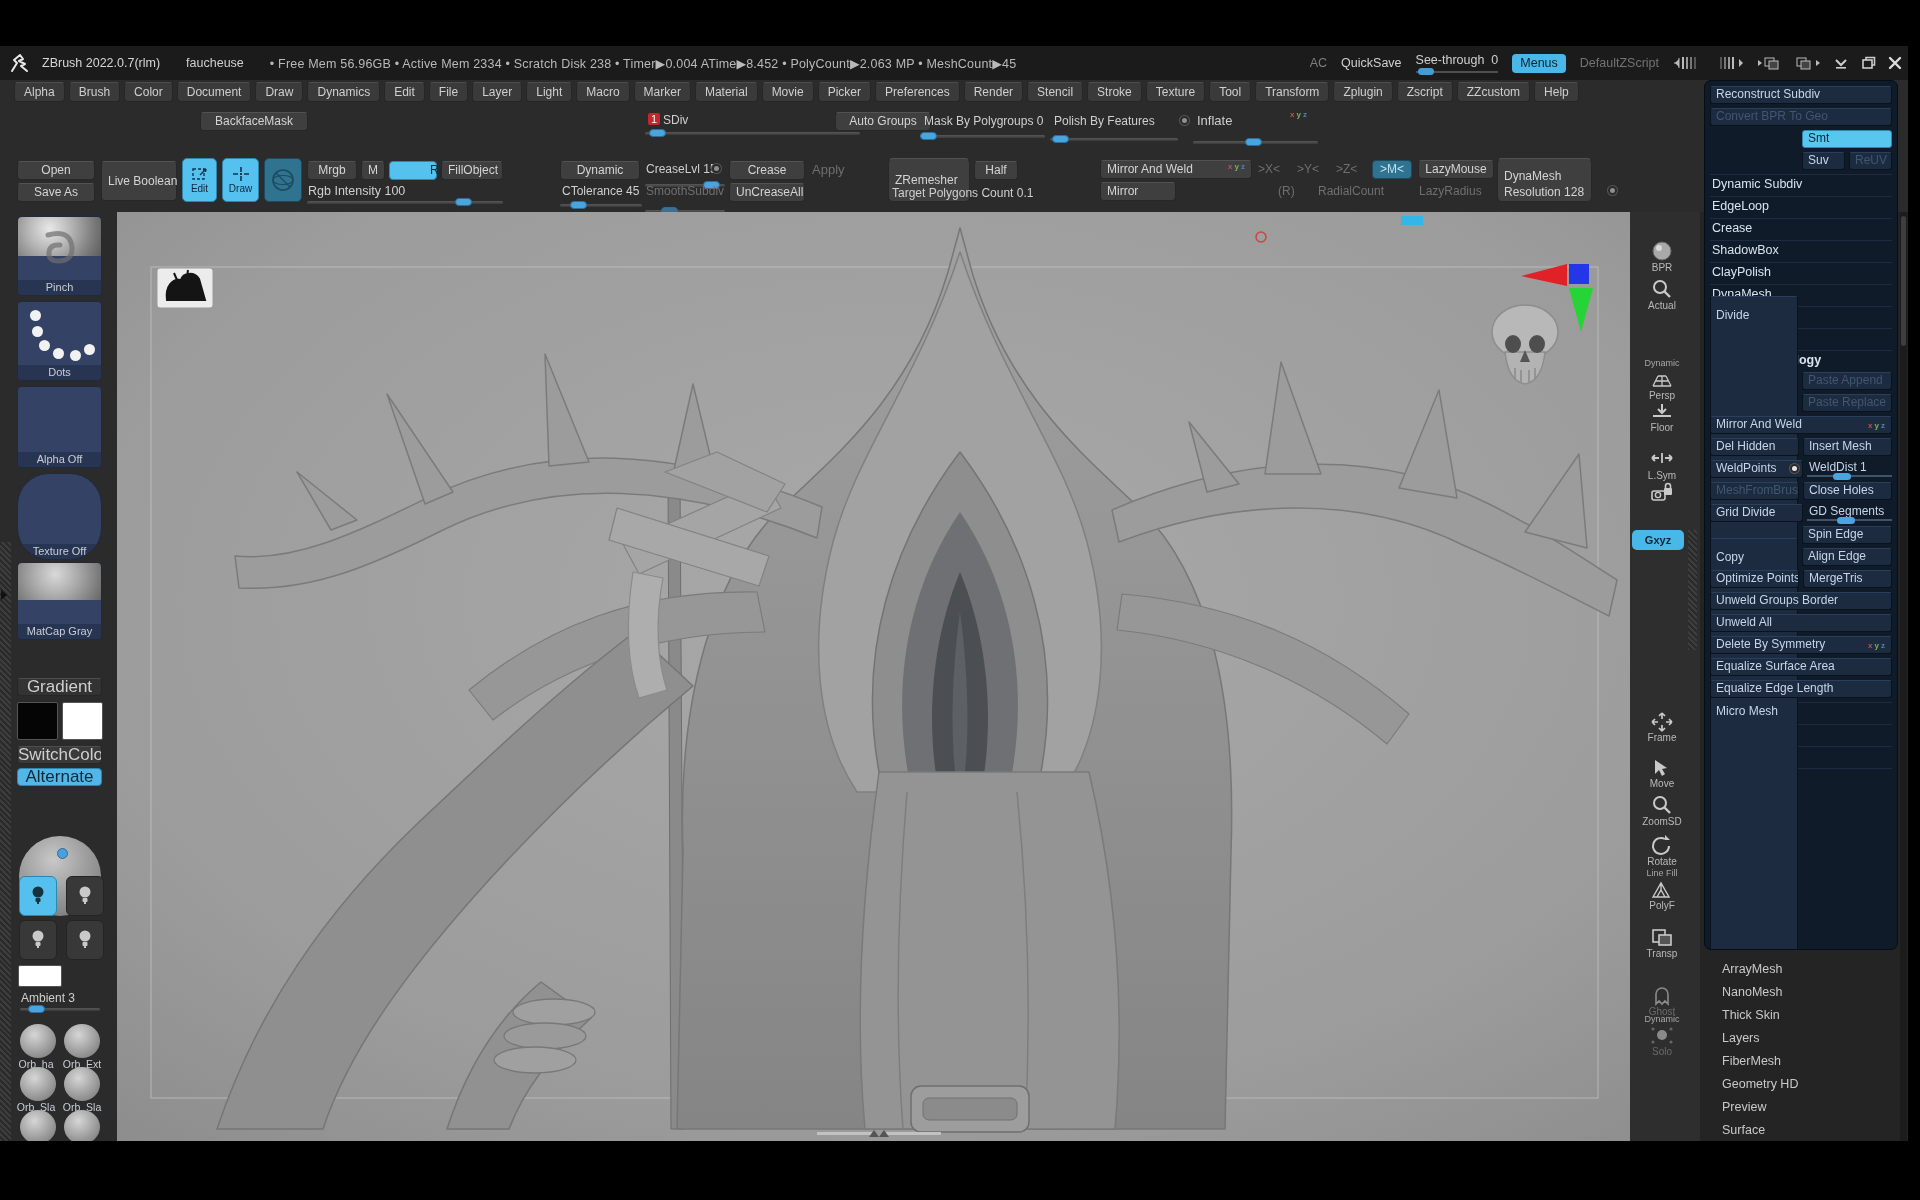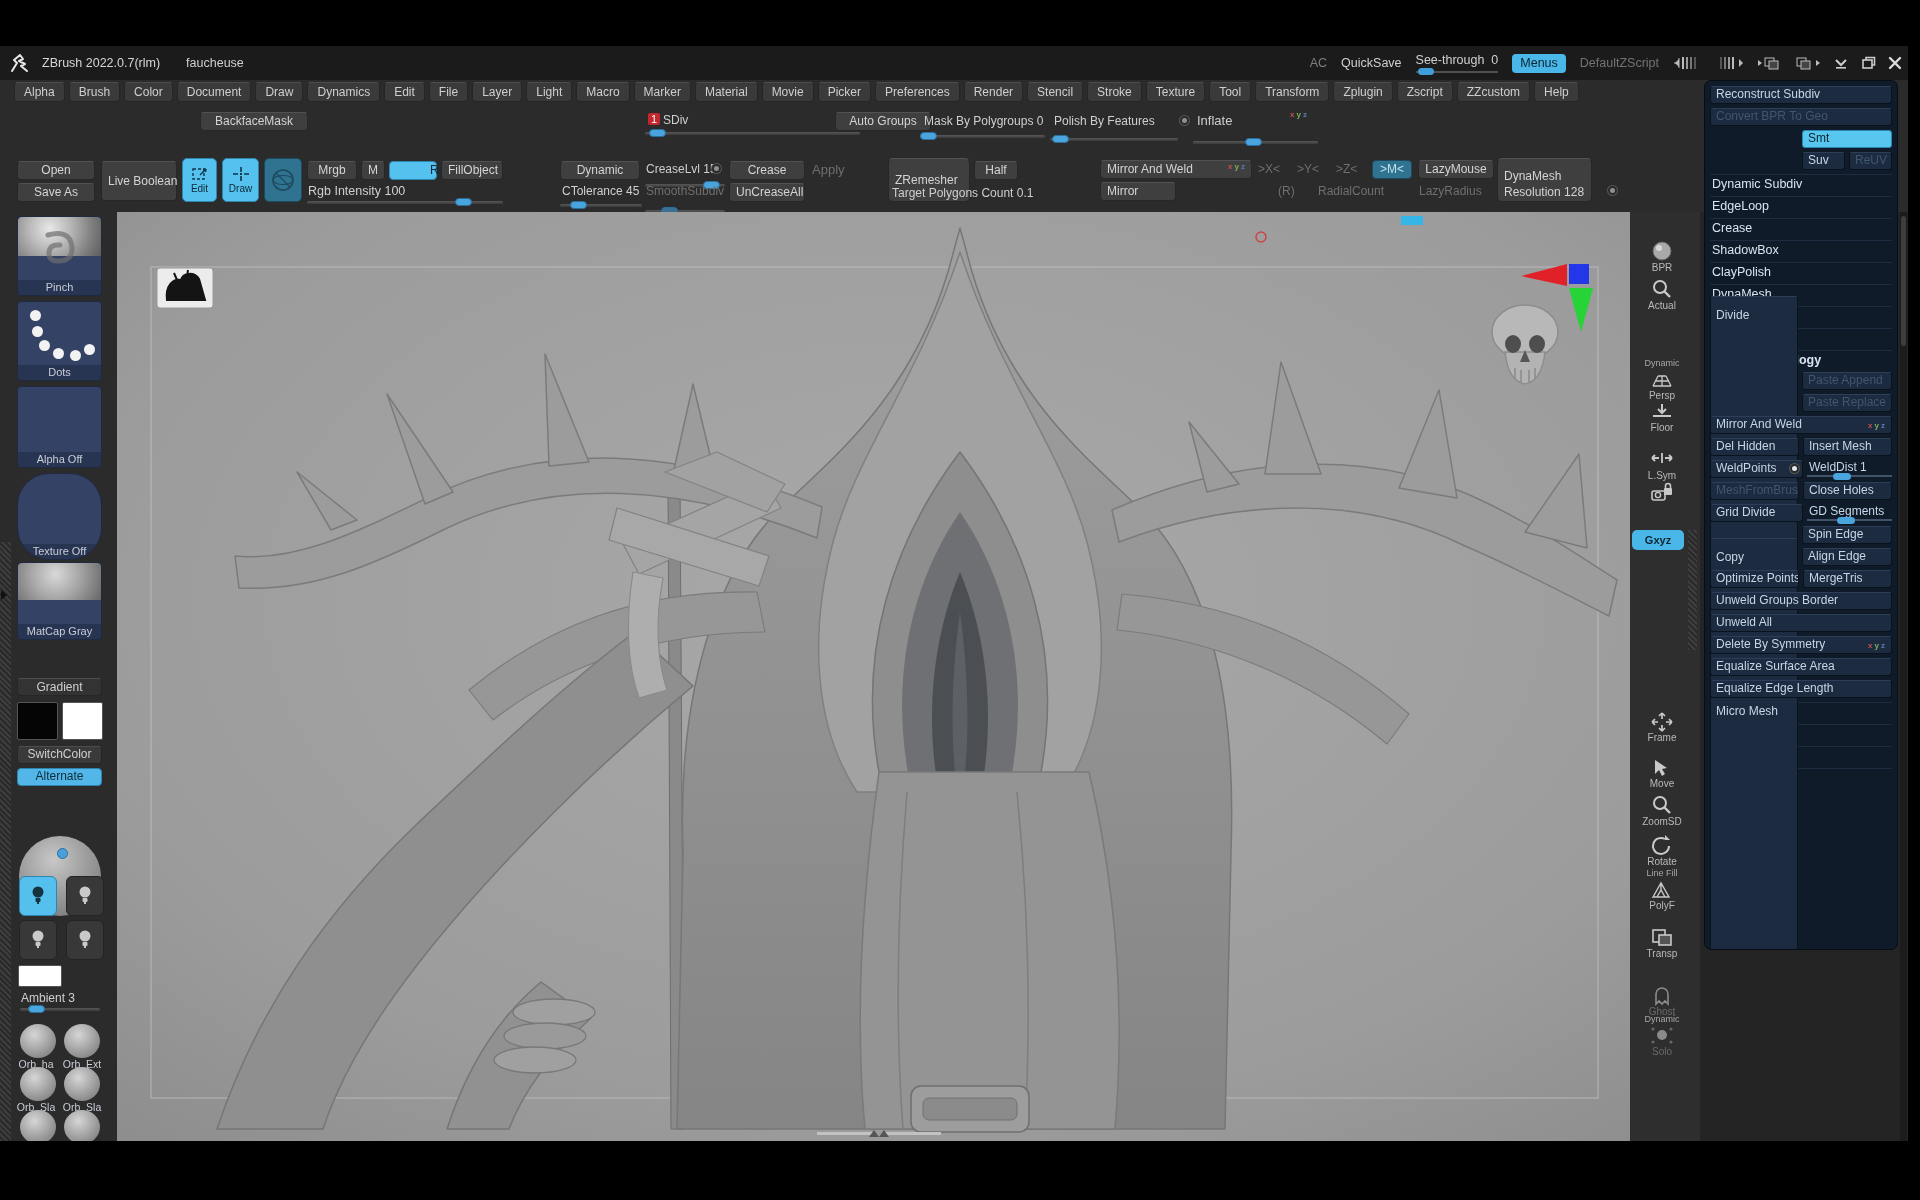--- a/index.html
+++ b/index.html
@@ -56,21 +56,21 @@
 
   
   .left-panel { position:relative; width:117px; height:100%; background:#2b2b2b; flex:none; }
   .lp-scroll { position:absolute; left:0; top:330px; bottom:0; width:11px; background:repeating-linear-gradient(45deg,#3d3d3d 0 2px,#2a2a2a 2px 4px); }
   .lp-arrow { position:absolute; left:1px; top:378px; width:0; height:0; border-left:6px solid #111; border-top:5px solid transparent; border-bottom:5px solid transparent; }
   .lp-tile { position:absolute; left:17px; width:85px; background:#344265; border:1px solid #1f2940; border-radius:4px; overflow:hidden; display:flex; flex-direction:column;gap:24px; }
   .lp-tile .thumb { flex:1; position:relative; }
   .lp-tile .tlabel { height:15px; font-size:11px; color:#c8cdd6; text-align:center; line-height:14px; background:rgba(20,28,48,.35); }
   .sphere-thumb { position:absolute; inset:0; background:radial-gradient(circle at 38% 30%, #e8e8e8 0%, #b9b9b9 35%, #7c7c7c 75%, #5d5d5d 100%); border-radius:4px 4px 0 0; }
   .dot { position:absolute; width:11px; height:11px; border-radius:50%; background:#f2f2f2; }
-  .lp-smallbtn { position:absolute; left:17px; width:85px; height:18px; background:#3a3a3a; border:1px solid #262626; border-top-color:#4d4d4d; border-radius:4px; color:#cfcfcf; font-size:12px; text-align:center; line-height:15px; white-space:nowrap; overflow:hidden; }
+  .lp-smallbtn { position:absolute; left:17px; width:85px; height:18px; background:#3a3a3a; border:1px solid #262626; border-top-color:#4d4d4d; border-radius:4px; color:#cfcfcf; font-size:17px; text-align:center; line-height:15px; white-space:nowrap; overflow:hidden; }
   .swatch { position:absolute; height:38px; border:1px solid #555; border-radius:2px; }
   .lightsphere { position:absolute; left:19px; top:624px; width:82px; height:80px; border-radius:50%; background:radial-gradient(circle at 42% 30%, #c8c8c8 0%, #9e9e9e 45%, #6f6f6f 100%); }
   .lightsphere .dot-blue { position:absolute; left:38px; top:12px; width:11px; height:11px; border-radius:50%; background:#4aa0dc; border:1px solid #2b6f9c; }
   .bulb-tile { position:absolute; width:38px; height:40px; background:#383838; border:1px solid #242424; border-radius:6px; display:flex; align-items:center; justify-content:center; }
   .bulb-tile.active { background:#55c0ee; border-color:#2e85ad; }
   .orb-thumb { position:absolute; width:36px; height:34px; border-radius:50%; background:radial-gradient(circle at 40% 32%, #d6d6d6 0%, #a8a8a8 45%, #6f6f6f 100%); }
   .orb-label { position:absolute; width:44px; font-size:10.5px; color:#c8cdd6; text-align:center; white-space:nowrap; overflow:hidden; }
 
   
   .canvas-wrap { position:relative; width:1513px; height:100%; flex:none; }
@@ -116,20 +116,21 @@
 
 <div class="screen">
 <div class="ui">
 
   <div class="titlebar">
     <svg class="tb-logo" viewBox="0 0 24 24">
       <path d="M4 20 L9 12 L6 9 L12 4 L15 8 L11 10 L17 13 L13 15 L19 20" fill="none" stroke="#e8e8e8" stroke-width="2" stroke-linecap="round" stroke-linejoin="round"></path>
     </svg>
     <span class="tb-title">ZBrush 2022.0.7(rlm)</span>
     <span class="tb-project">faucheuse</span>
+    <span class="tb-stats" id="tb-stats">• Free Mem 56.96GB • Active Mem 2334 • Scratch Disk 238 • Timer▶0.004 ATime▶8.452 • PolyCount▶2.063 MP • MeshCount▶45</span>
     <div class="tb-right">
       <span class="tb-ac">AC</span>
       <span class="tb-quicksave">QuickSave</span>
       <span class="tb-seethrough">
         <span>See-through</span>&nbsp;&nbsp;<span>0</span>
         <span class="trk"></span><span class="knob"></span>
       </span>
       <span class="pill-menus">Menus</span>
       <span class="tb-zscript">DefaultZScript</span>
       <span class="tb-icons">
@@ -708,20 +709,30 @@
               </div>
               <div class="tp-row">
                 <div class="tp-btn"><span>Equalize Edge Length</span></div>
               </div>
               <div class="tp-sec">Stager</div>
               <div class="tp-sec">Position</div>
               <div class="tp-sec">Size</div>
               <div class="tp-sec">MeshIntegrity</div>
             </div>
       </div>
+      <div class="tp-list" id="tp-list">
+            <div class="tp-li">ArrayMesh</div>
+            <div class="tp-li">NanoMesh</div>
+            <div class="tp-li">Thick Skin</div>
+            <div class="tp-li">Layers</div>
+            <div class="tp-li">FiberMesh</div>
+            <div class="tp-li">Geometry HD</div>
+            <div class="tp-li">Preview</div>
+            <div class="tp-li">Surface</div>
+          </div>
       <div class="tp-scroll">
             <span class="thumb"></span>
           </div>
     </div>
 
   </div>
 </div>
 </div>
 
 </body></html>

